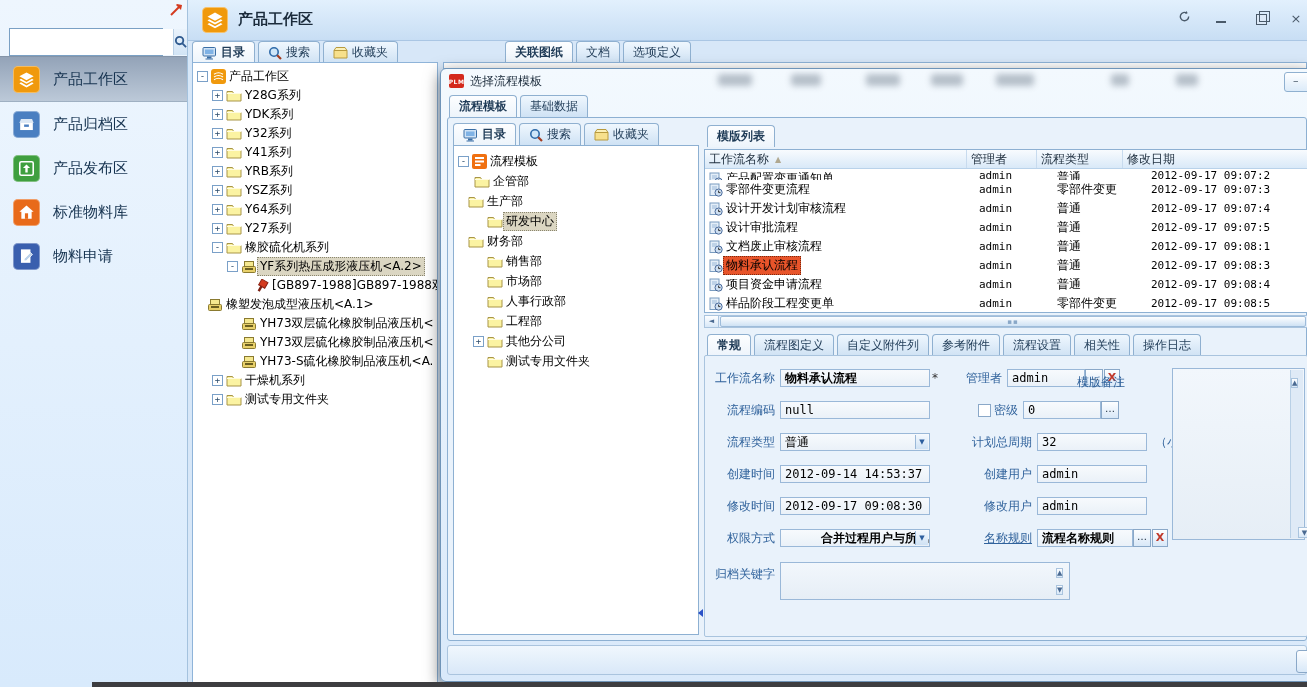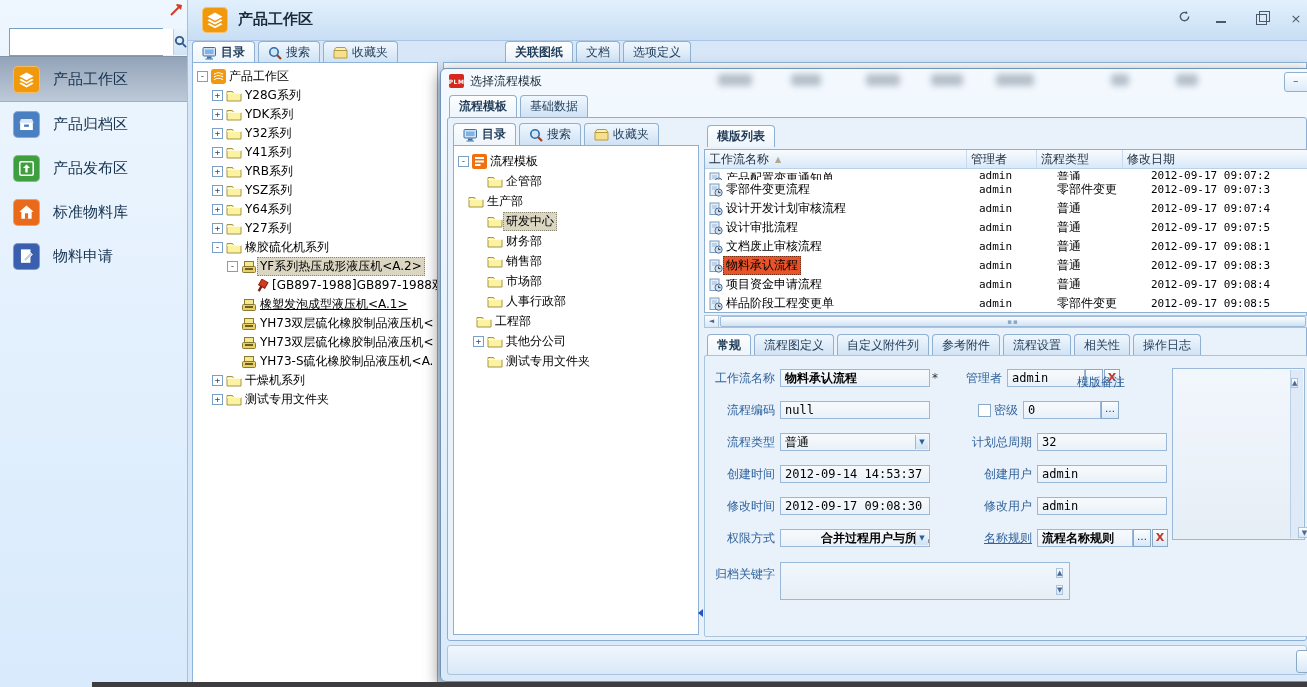--- a/index.html
+++ b/index.html
@@ -97,21 +97,21 @@
     display:flex;align-items:center;justify-content:center;color:#8aa8c8;font-size:7px;letter-spacing:1px;}
   #detail-tabs{left:266px;top:265px;}
   #form-panel{position:absolute;left:263px;top:286px;width:604px;height:282px;background:#e9f2fb;
     border:1px solid #a9c4de;border-radius:2px;box-sizing:border-box;}
   .frow{position:absolute;left:0;display:flex;align-items:center;height:20px;font-size:12px;}
   .flabel{width:70px;text-align:right;color:#31639c;flex:none;margin-right:5px;white-space:nowrap;}
   .fmid{width:92px;text-align:right;color:#31639c;flex:none;margin-right:5px;margin-left:10px;white-space:nowrap;
     display:inline-flex;justify-content:flex-end;align-items:center;gap:3px;}
   .tb{height:18px;box-sizing:border-box;border:1px solid #9ab8d8;background:linear-gradient(#f7fafd,#eaf1f8);
     display:flex;align-items:center;padding:0 4px;color:#000;font-size:12px;overflow:hidden;white-space:nowrap;}
-  .tb.w150{width:150px;} .tb.w110{width:130px;} .tb.w78{width:78px;}
+  .tb.w150{width:150px;} .tb.w110{width:110px;} .tb.w78{width:78px;}
   .combo{position:relative;padding-right:14px;}
   .combo .arrow{position:absolute;right:1px;top:1px;bottom:1px;width:12px;background:linear-gradient(#f2f8fe,#cfe2f4);
     border-left:1px solid #9ab8d8;color:#2e5f9e;font-size:7px;display:flex;align-items:center;justify-content:center;}
   .btn-dots{width:18px;height:18px;box-sizing:border-box;border:1px solid #8aa8c8;background:linear-gradient(#fdfeff,#d8e8f8);
     font-size:10px;line-height:14px;text-align:center;color:#234;cursor:pointer;flex:none;}
   .btn-x{width:16px;height:18px;box-sizing:border-box;border:1px solid #8aa8c8;background:linear-gradient(#fdfeff,#d8e8f8);
     color:#c0392b;font-weight:bold;font-size:11px;line-height:15px;text-align:center;cursor:pointer;flex:none;margin-left:1px;}
   .star{color:#333;margin:0 2px;}
   .checkbox{width:13px;height:13px;box-sizing:border-box;border:1px solid #8aa8c8;background:#fff;flex:none;}
   .link-label{text-decoration:underline;cursor:pointer;}
@@ -388,21 +388,21 @@
         <span style="display: inline-flex;">
           <svg width="13" height="14" viewBox="0 0 13 14">
             <g transform="rotate(30 6 6)">
               <rect x="5" y="7" width="2.4" height="6" fill="#7a2012"></rect>
               <path d="M3 1h7v6.5H3z" fill="#d43b1f" stroke="#8a2012"></path>
             </g>
           </svg>
         </span>
         <span class="tlabel">[GB897-1988]GB897-1988双</span>
       </div>
-      <div class="trow" style="padding-left: 34px; text-decoration: underline;">
+      <div class="trow" style="">
         <span class="exp-spacer"></span>
         <span style="display: inline-flex;">
           <svg width="16" height="14" viewBox="0 0 16 14">
             <rect x="3.5" y="1.5" width="9" height="5" fill="#f5e88f" stroke="#8a7a30"></rect>
             <rect x="1.5" y="6.5" width="13" height="6" rx="1" fill="#e8d06a" stroke="#8a7a30"></rect>
             <rect x="4" y="8" width="8" height="2" fill="#6a5e20"></rect>
           </svg>
         </span>
         <span class="tlabel">橡塑发泡成型液压机&lt;A.1&gt;</span>
       </div>
@@ -520,21 +520,21 @@
           <span style="display: inline-flex;">
             <svg width="15" height="15" viewBox="0 0 15 15">
               <rect width="15" height="15" rx="2" fill="#f07010"></rect>
               <rect x="3" y="3" width="9" height="2" fill="#fff"></rect>
               <rect x="3" y="6.5" width="9" height="2" fill="#fff"></rect>
               <rect x="3" y="10" width="5.5" height="2" fill="#fff"></rect>
             </svg>
           </span>
           <span class="tlabel">流程模板</span>
         </div>
-        <div class="trow" style="padding-left: 19px;">
+        <div class="trow" style="padding-left: 6px;">
           <span class="exp-spacer"></span>
           <span style="display: inline-flex;">
             <svg width="16" height="13" viewBox="0 0 16 13">
               <path d="M1 2.5h5.5l1.2 2H15V12H1z" fill="#fbf3a2" stroke="#a89548"></path>
               <path d="M1 4.5h14" stroke="#fffce0"></path>
             </svg>
           </span>
           <span class="tlabel">企管部</span>
         </div>
         <div class="trow" style="">
@@ -550,21 +550,21 @@
         <div class="trow" style="padding-left: 19px;">
           <span class="exp-spacer"></span>
           <span style="display: inline-flex;">
             <svg width="16" height="13" viewBox="0 0 16 13">
               <path d="M1 2.5h5.5l1.2 2H15V12H1z" fill="#fbf3a2" stroke="#a89548"></path>
               <path d="M1 4.5h14" stroke="#fffce0"></path>
             </svg>
           </span>
           <span class="tlabel selected">研发中心</span>
         </div>
-        <div class="trow" style="padding-left: 19px;">
+        <div class="trow" style="">
           <span class="exp-spacer"></span>
           <span style="display: inline-flex;">
             <svg width="16" height="13" viewBox="0 0 16 13">
               <path d="M1 2.5h5.5l1.2 2H15V12H1z" fill="#fbf3a2" stroke="#a89548"></path>
               <path d="M1 4.5h14" stroke="#fffce0"></path>
             </svg>
           </span>
           <span class="tlabel">财务部</span>
         </div>
         <div class="trow" style="padding-left: 19px;">
@@ -590,21 +590,21 @@
         <div class="trow" style="padding-left: 19px;">
           <span class="exp-spacer"></span>
           <span style="display: inline-flex;">
             <svg width="16" height="13" viewBox="0 0 16 13">
               <path d="M1 2.5h5.5l1.2 2H15V12H1z" fill="#fbf3a2" stroke="#a89548"></path>
               <path d="M1 4.5h14" stroke="#fffce0"></path>
             </svg>
           </span>
           <span class="tlabel">人事行政部</span>
         </div>
-        <div class="trow" style="padding-left: 8px;">
+        <div class="trow" style="padding-left: 19px;">
           <span class="exp-spacer"></span>
           <span style="display: inline-flex;">
             <svg width="16" height="13" viewBox="0 0 16 13">
               <path d="M1 2.5h5.5l1.2 2H15V12H1z" fill="#fbf3a2" stroke="#a89548"></path>
               <path d="M1 4.5h14" stroke="#fffce0"></path>
             </svg>
           </span>
           <span class="tlabel">工程部</span>
         </div>
         <div class="trow" style="padding-left: 19px;">

